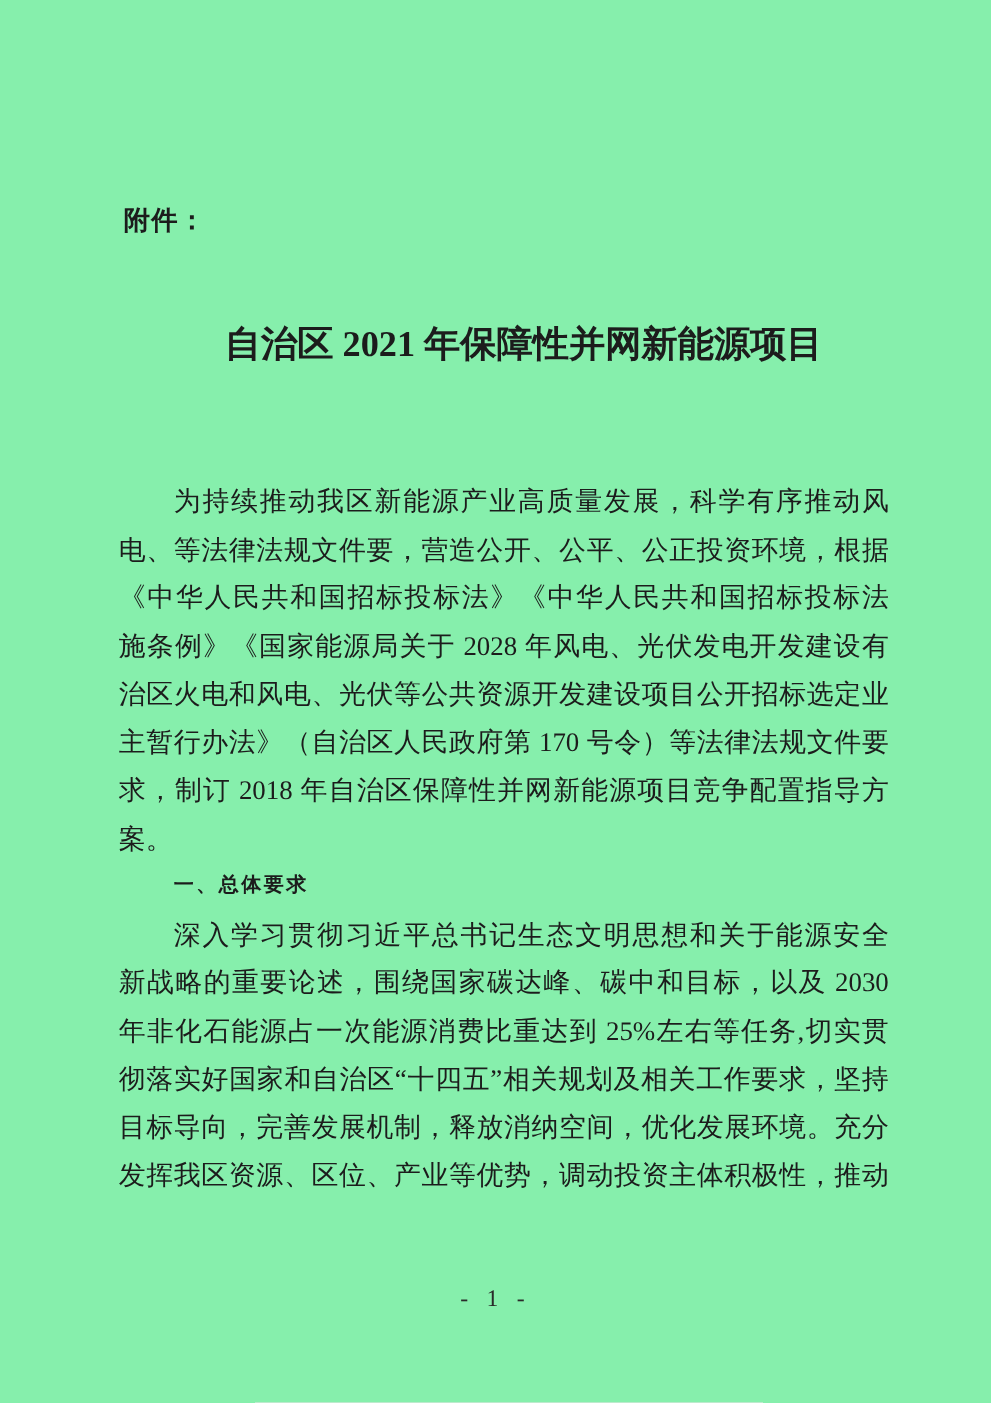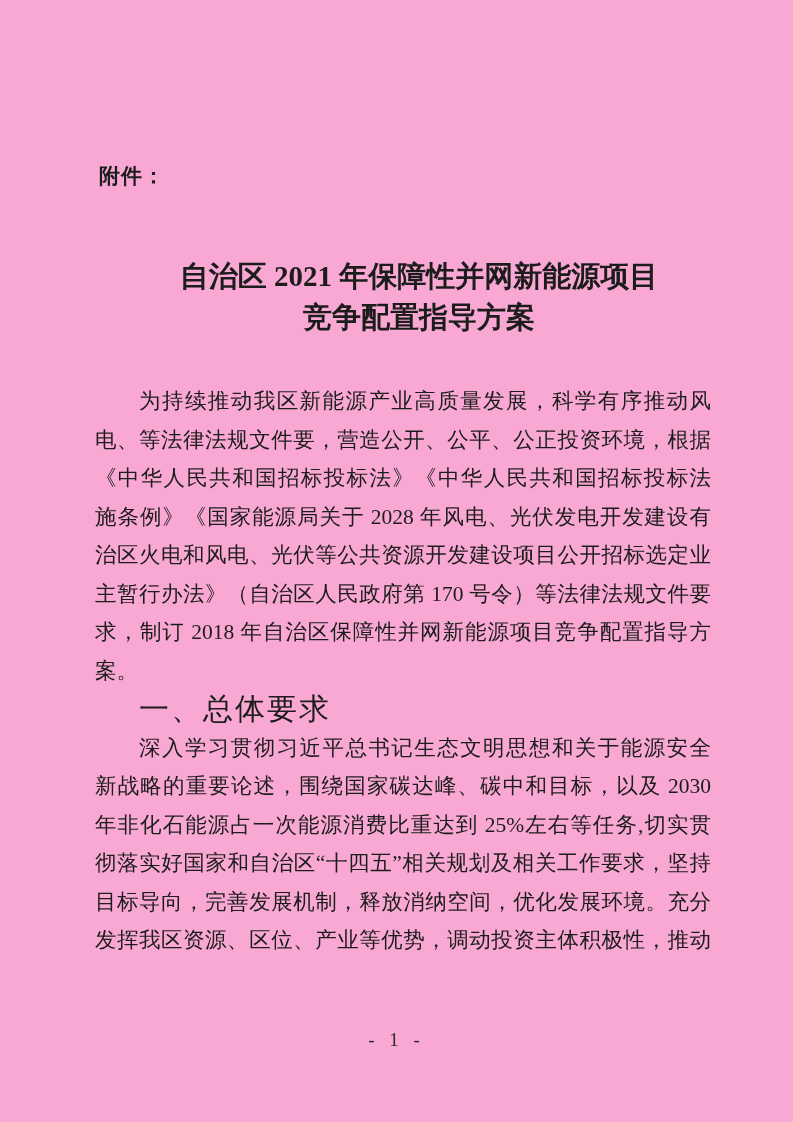--- a/index.html
+++ b/index.html
@@ -1,21 +1,21 @@
 <!DOCTYPE html>
 <html><head>
 <meta charset="utf-8">
 <style>
   * { margin: 0; padding: 0; box-sizing: border-box; }
   html, body { background: #e8e8e8; }
   .page {
     position: relative;
     width: 793px;
     height: 1122px;
-    background: #f9a8d4;
+    background: #86efac;
     color: #1c1c1c;
     overflow: hidden;
     font-family: "Liberation Serif", serif;
   }
   .attachment {
     position: absolute;
     left: 99px;
     top: 162px;
     font-family: "Liberation Sans", sans-serif;
     font-size: 21px;
@@ -48,22 +48,22 @@
     overflow: hidden;
   }
   .jf {
     text-align: justify;
     text-align-last: justify;
     text-justify: inter-character;
   }
   .indent { text-indent: 44px; }
   .section-heading {
     font-family: "Liberation Sans", sans-serif;
-    font-weight: normal;
-    font-size: 30px;
+    font-weight: bold;
+    font-size: 16px;
     letter-spacing: 2px;
     text-indent: 44px;
   }
   .footer {
     position: absolute;
     top: 1029px;
     left: 0;
     right: 0;
     text-align: center;
     font-size: 19px;
@@ -73,21 +73,20 @@
 </style>
 </head>
 <body>
 
 <div class="page">
 
   <div class="attachment">附件：</div>
 
   <div class="doc-title">
     <span class="title-line">自治区 2021 年保障性并网新能源项目</span>
-    <span class="title-line">竞争配置指导方案</span>
   </div>
 
   <div class="body-text">
     <div class="line jf indent">为持续推动我区新能源产业高质量发展，科学有序推动风</div>
     <div class="line jf">电、等法律法规文件要，营造公开、公平、公正投资环境，根据</div>
     <div class="line jf">《中华人民共和国招标投标法》《中华人民共和国招标投标法</div>
     <div class="line jf">施条例》《国家能源局关于 2028 年风电、光伏发电开发建设有</div>
     <div class="line jf">治区火电和风电、光伏等公共资源开发建设项目公开招标选定业</div>
     <div class="line jf">主暂行办法》（自治区人民政府第 170 号令）等法律法规文件要</div>
     <div class="line jf">求，制订 2018 年自治区保障性并网新能源项目竞争配置指导方</div>

